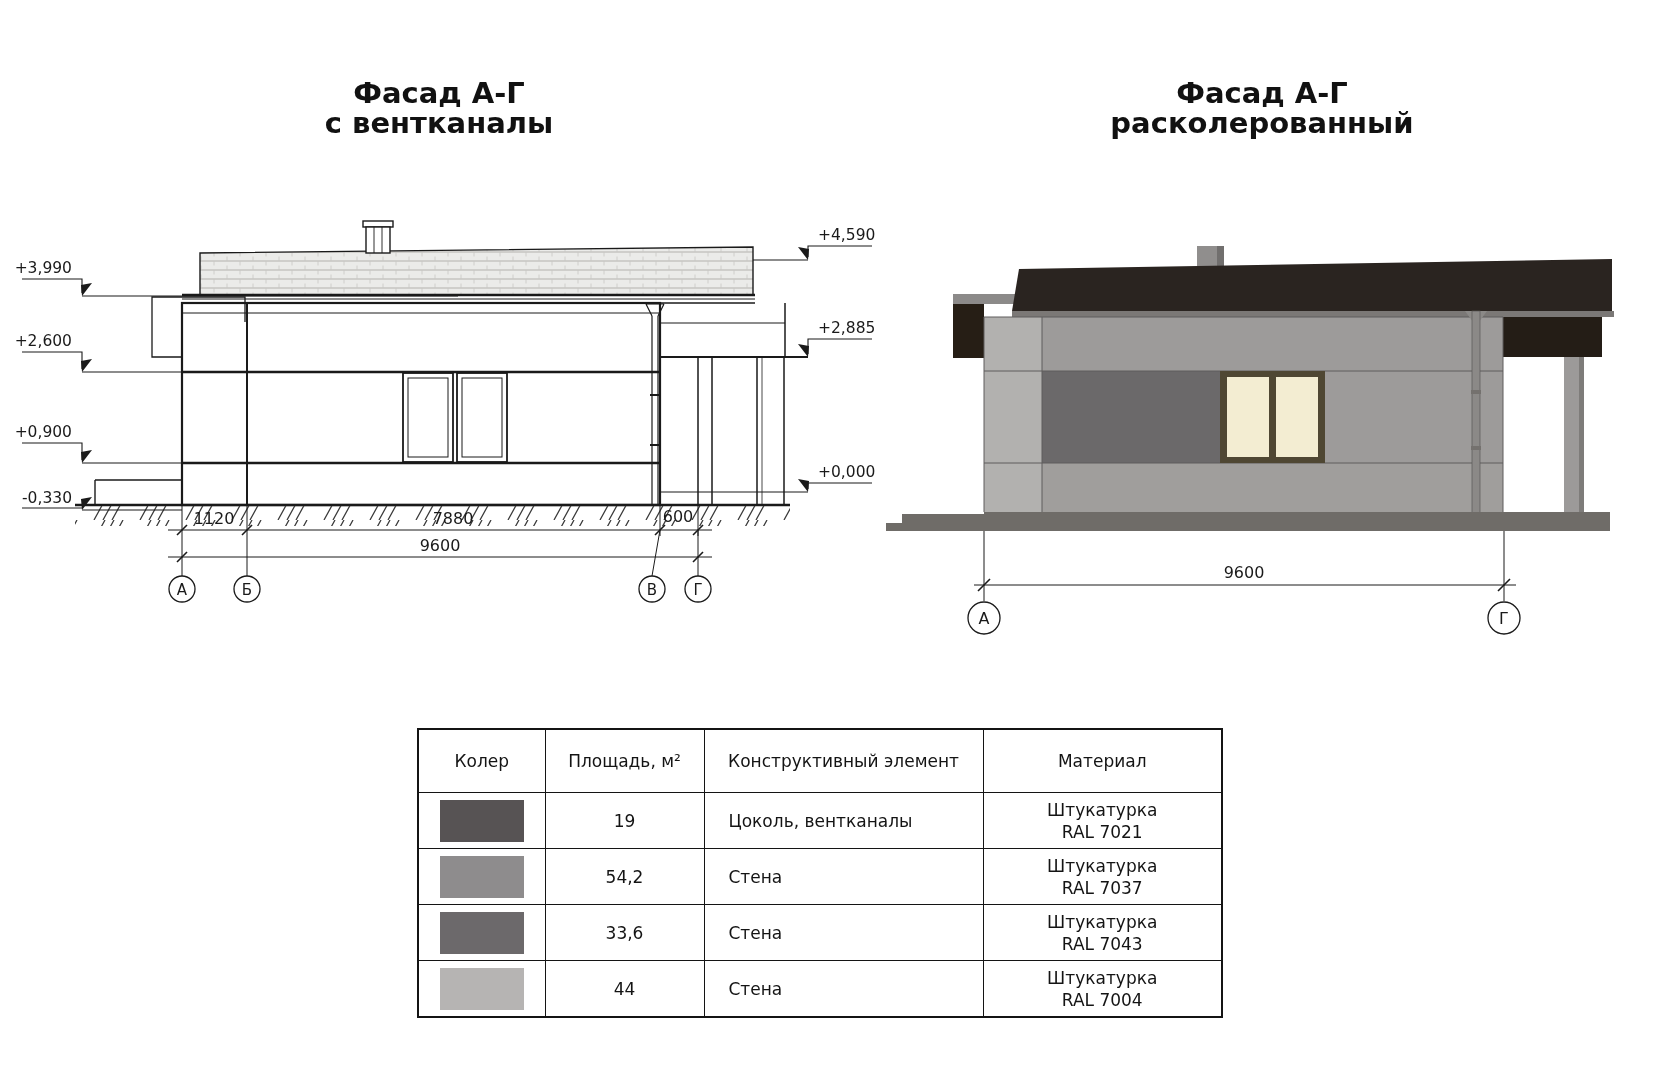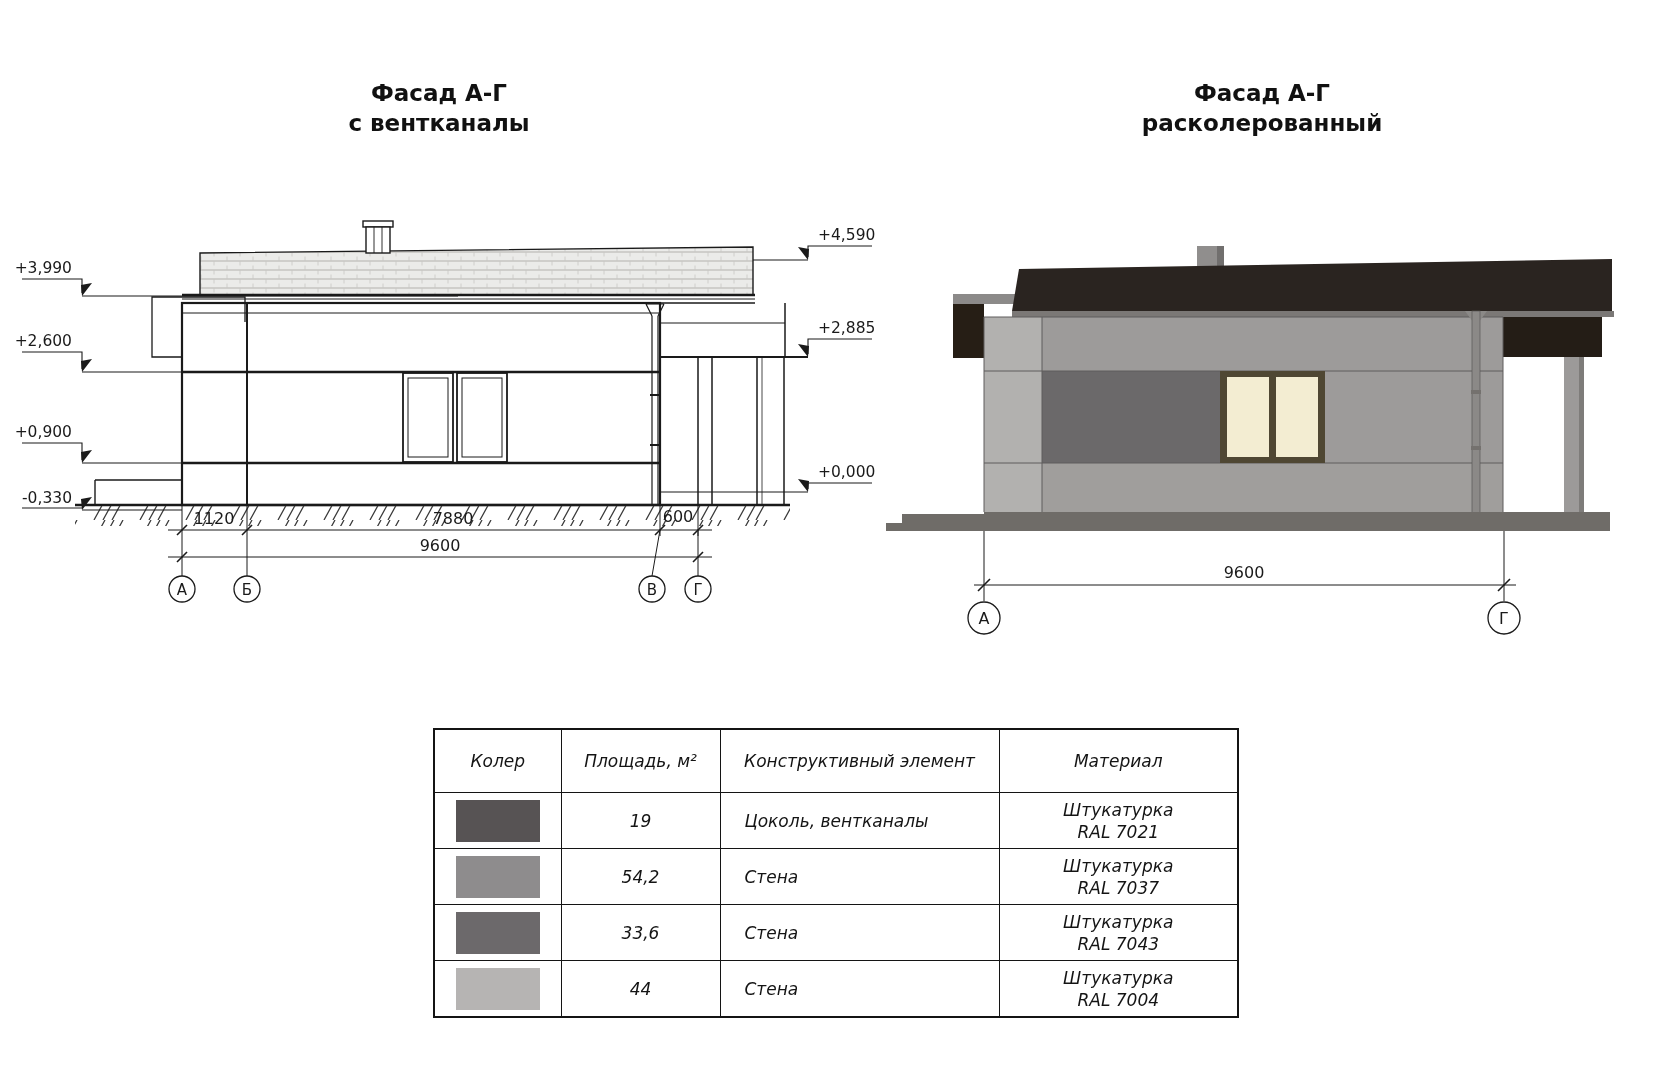--- a/index.html
+++ b/index.html
@@ -1,28 +1,28 @@
 <!DOCTYPE html>
 <html><head>
 <meta charset="utf-8">
 <style>
   html,body{margin:0;padding:0;background:#fff;}
   #page{position:relative;width:1673px;height:1080px;background:#ffffff;overflow:hidden;
         font-family:"DejaVu Sans","Liberation Sans",sans-serif;color:#1a1a1a;}
-  .title{position:absolute;width:340px;text-align:center;font-size:23px;font-weight:600;
+  .title{position:absolute;width:340px;text-align:center;font-size:29px;font-weight:600;
          line-height:30px;color:#111;}
   #title-left{left:269px;top:78px;}
   #title-right{left:1092px;top:78px;}
   svg{position:absolute;left:0;top:0;}
   svg text{font-family:"DejaVu Sans","Liberation Sans",sans-serif;fill:#1a1a1a;}
   .dimtxt{font-size:16px;}
   .elevtxt{font-size:15.5px;font-weight:500;}
   .axistxt{font-size:15px;}
   .axistxt2{font-size:16px;}
-  #spec-table{position:absolute;left:433px;top:728px;border-collapse:collapse;table-layout:fixed;font-style:italic;}
+  #spec-table{position:absolute;left:417px;top:728px;border-collapse:collapse;table-layout:fixed;}
   #spec-table td{border:1.6px solid #141414;font-size:17px;color:#141414;
                  text-align:center;vertical-align:middle;padding:0;}
   #spec-table{border:2.5px solid #141414;}
   #spec-table td.el{text-align:left;padding-left:24px;}
   #spec-table tr.hdr td{height:62px;}
   #spec-table tr.row td{height:55px;}
   .swatch{width:84px;height:42px;margin:0 auto;}
   .mat div{line-height:22px;}
 </style>
 </head>

